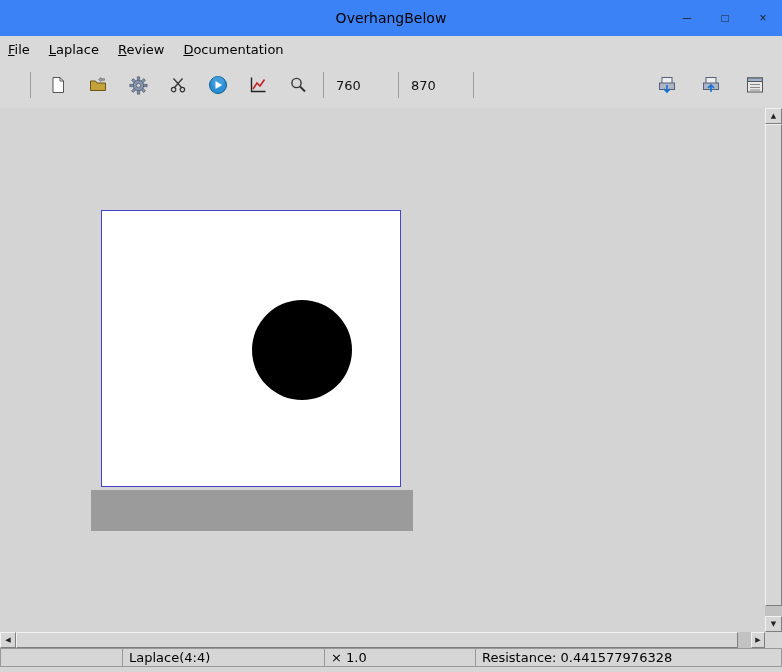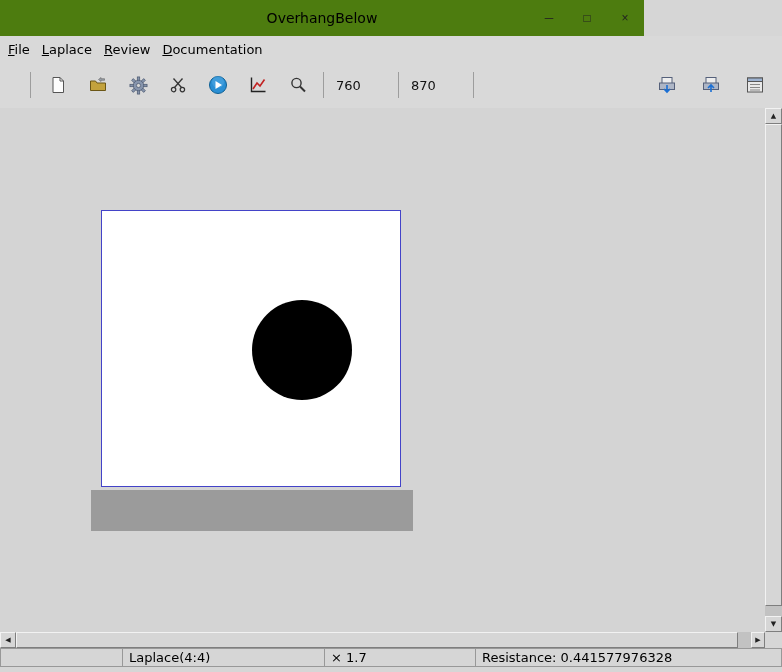--- a/index.html
+++ b/index.html
@@ -4,40 +4,40 @@
 <style>
   * { margin:0; padding:0; box-sizing:border-box; }
   html,body { width:782px; height:672px; overflow:hidden; }
   body {
     font-family:"DejaVu Sans","Liberation Sans",sans-serif;
     background:#d6d6d6; color:#111; position:relative;
   }
 
   
   .titlebar {
-    position:absolute; top:0; left:0; width:644px; height:36px;
-    background:#4d7c0f; display:flex; align-items:center;
+    position:absolute; top:0; left:0; width:782px; height:36px;
+    background:#3b82f6; display:flex; align-items:center;
   }
   .title-text {
     position:absolute; left:0; right:0; text-align:center;
     font-size:14px; color:#000;
   }
   .win-controls {
     position:absolute; right:8px; top:0; height:36px;
     display:flex; align-items:center; gap:16px; z-index:2;
   }
   .win-btn {
     width:22px; height:22px; display:flex; align-items:center; justify-content:center;
     font-size:12px; color:#222; background:transparent; border:none; cursor:default;
   }
 
   
   .menubar {
     position:absolute; top:36px; left:0; width:782px; height:26px;
-    background:#d9d9d9; display:flex; align-items:center; padding-left:8px; gap:12px;
+    background:#d9d9d9; display:flex; align-items:center; padding-left:8px; gap:19px;
   }
   .menu-item {
     display:inline-block; font-size:13px; color:#000; cursor:default;
   }
   .menu-item::first-letter { text-decoration:underline; }
 
   
   .toolbar {
     position:absolute; top:62px; left:0; width:782px; height:46px;
     background:#d9d9d9; display:flex; align-items:center; padding-left:18px;
@@ -279,15 +279,15 @@
   <div class="sb-btn left">◀</div>
   <div class="sb-thumb thumb"></div>
   <div class="sb-btn right">▶</div>
 </div>
 
 <div class="sb-corner"></div>
 
 <div class="statusbar">
   <div class="status-seg seg1"></div>
   <div class="status-seg seg2">Laplace(4:4)</div>
-  <div class="status-seg seg3">× 1.7</div>
+  <div class="status-seg seg3">× 1.0</div>
   <div class="status-seg seg4">Resistance: 0.441577976328</div>
 </div>
 
 </body></html>

